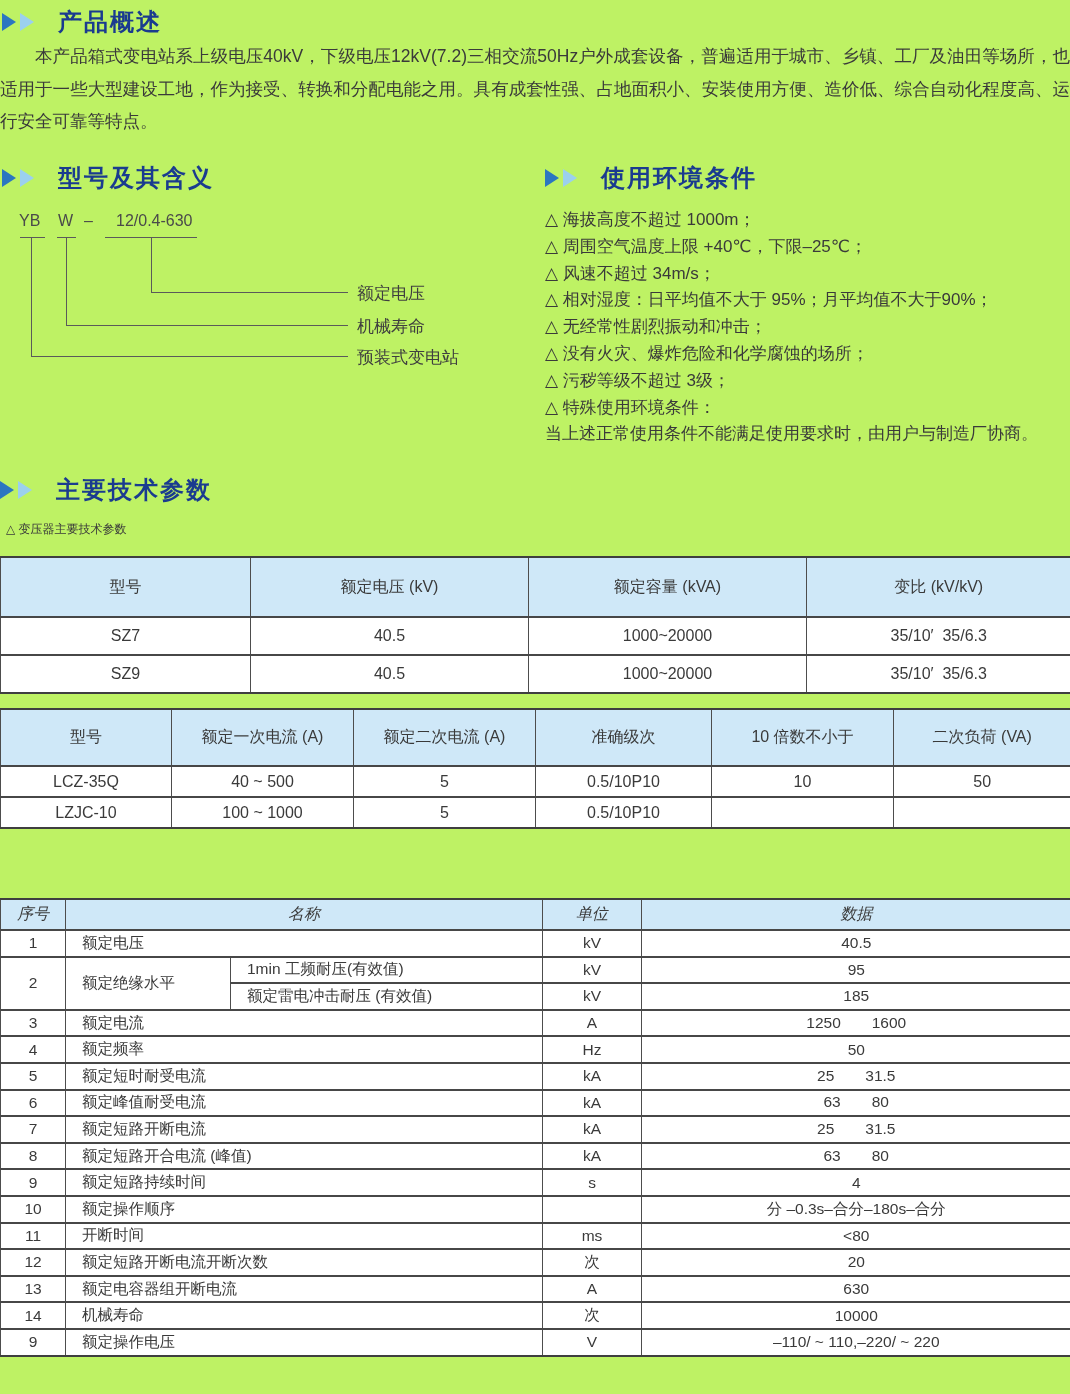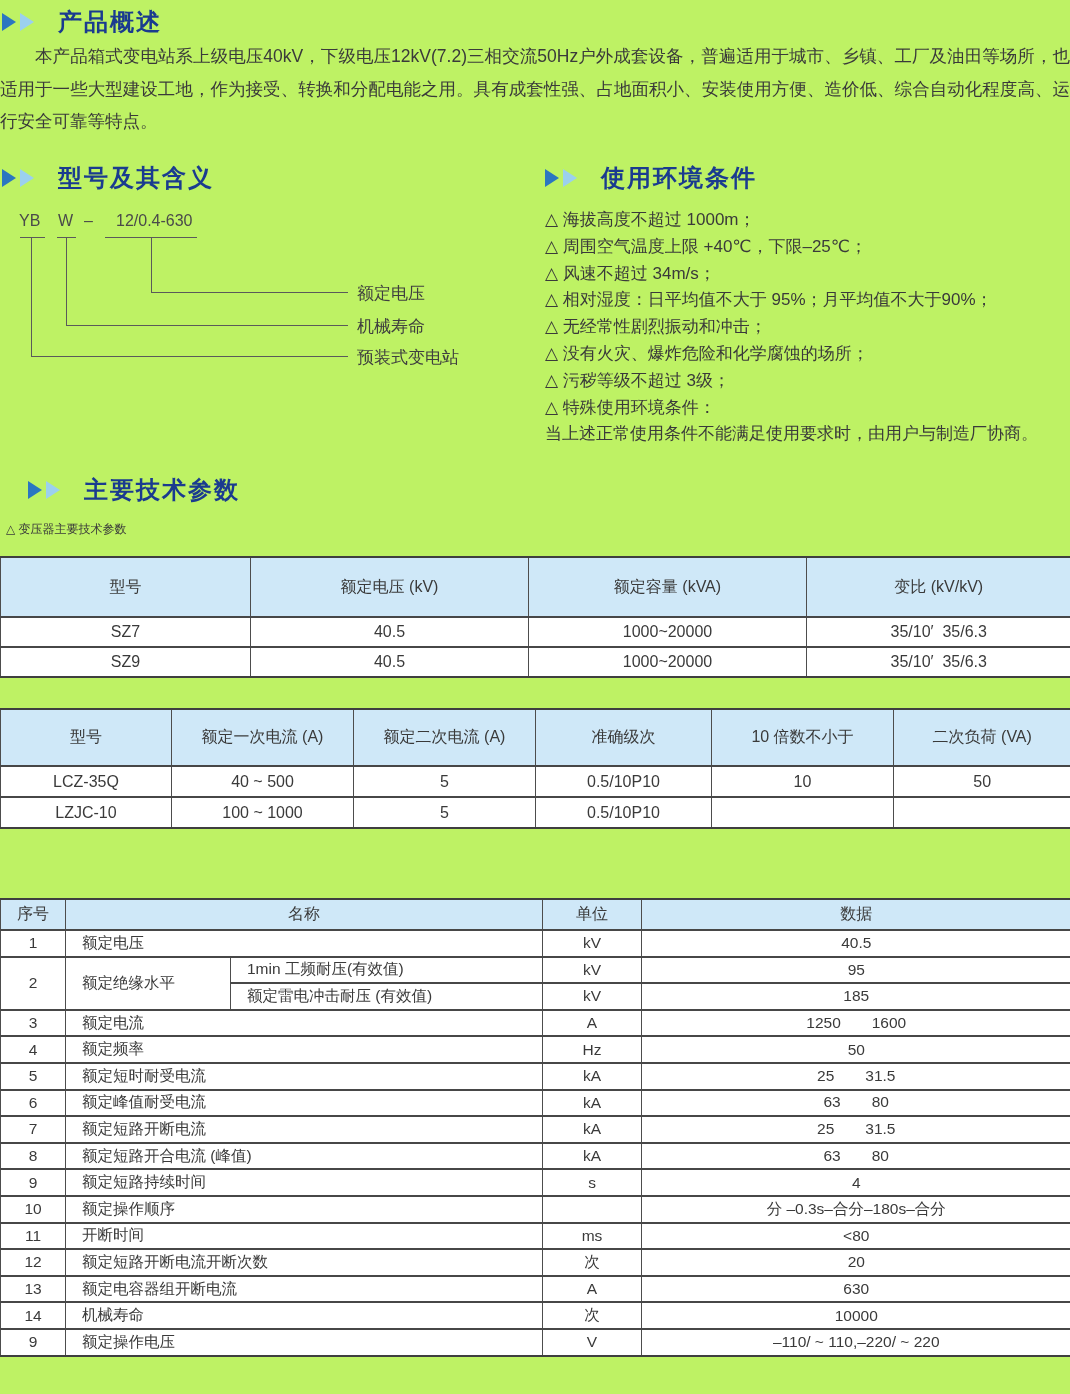--- a/index.html
+++ b/index.html
@@ -40,24 +40,24 @@
   th, td {
     border:1px solid #4d4d4d;
     border-top:2px solid #474747; border-bottom:2px solid #474747;
     font-size:16px; font-weight:normal; text-align:center; vertical-align:middle;
     color:#3a3a3a; white-space:pre; overflow:hidden; padding:0;
   }
   th:last-child, td:last-child { border-right:none; }
   thead th { background:#cfe8f8; border-top:2.5px solid #3f3f3f; }
   td.name { text-align:left; padding-left:16px; }
   #table1 thead th { height:60px; }
-  #table1 tbody td { height:30px; }
+  #table1 tbody td { height:38px; }
   #table2 thead th { height:57px; }
   #table2 tbody td { height:31px; }
-  #table3 thead th { height:31px; }
+  #table3 thead th { height:31px;font-style:italic; }
   #table3 tbody td { height:26.6px; font-size:15.5px; }
   tbody tr:last-child td { border-bottom:2.5px solid #3f3f3f; }
 </style>
 </head>
 <body>
 
 <div class="page">
 
   <div class="sec-header" style="top:6px; left:2px;">
     <span class="tri tri-dark"></span>
@@ -103,21 +103,21 @@
       <div class="env-item">△ 周围空气温度上限 +40℃，下限–25℃；</div>
       <div class="env-item">△ 风速不超过 34m/s；</div>
       <div class="env-item">△ 相对湿度：日平均值不大于 95%；月平均值不大于90%；</div>
       <div class="env-item">△ 无经常性剧烈振动和冲击；</div>
       <div class="env-item">△ 没有火灾、爆炸危险和化学腐蚀的场所；</div>
       <div class="env-item">△ 污秽等级不超过 3级；</div>
       <div class="env-item">△ 特殊使用环境条件：</div>
       <div class="env-item">当上述正常使用条件不能满足使用要求时，由用户与制造厂协商。</div>
     </div>
 
-  <div class="sec-header" style="top:474px; left:0px;padding-left:28px;">
+  <div class="sec-header" style="top:474px; left:0px;">
     <span class="tri tri-dark"></span>
     <span class="tri tri-light"></span>
     <span class="sec-title">主要技术参数</span>
   </div>
 
   <div class="sub-caption" style="top:521px;">△ 变压器主要技术参数</div>
   <table id="table1" style="top:556px; width:1070px;">
       <colgroup>
         <col style="width: 250px;">
         <col style="width: 278px;">

